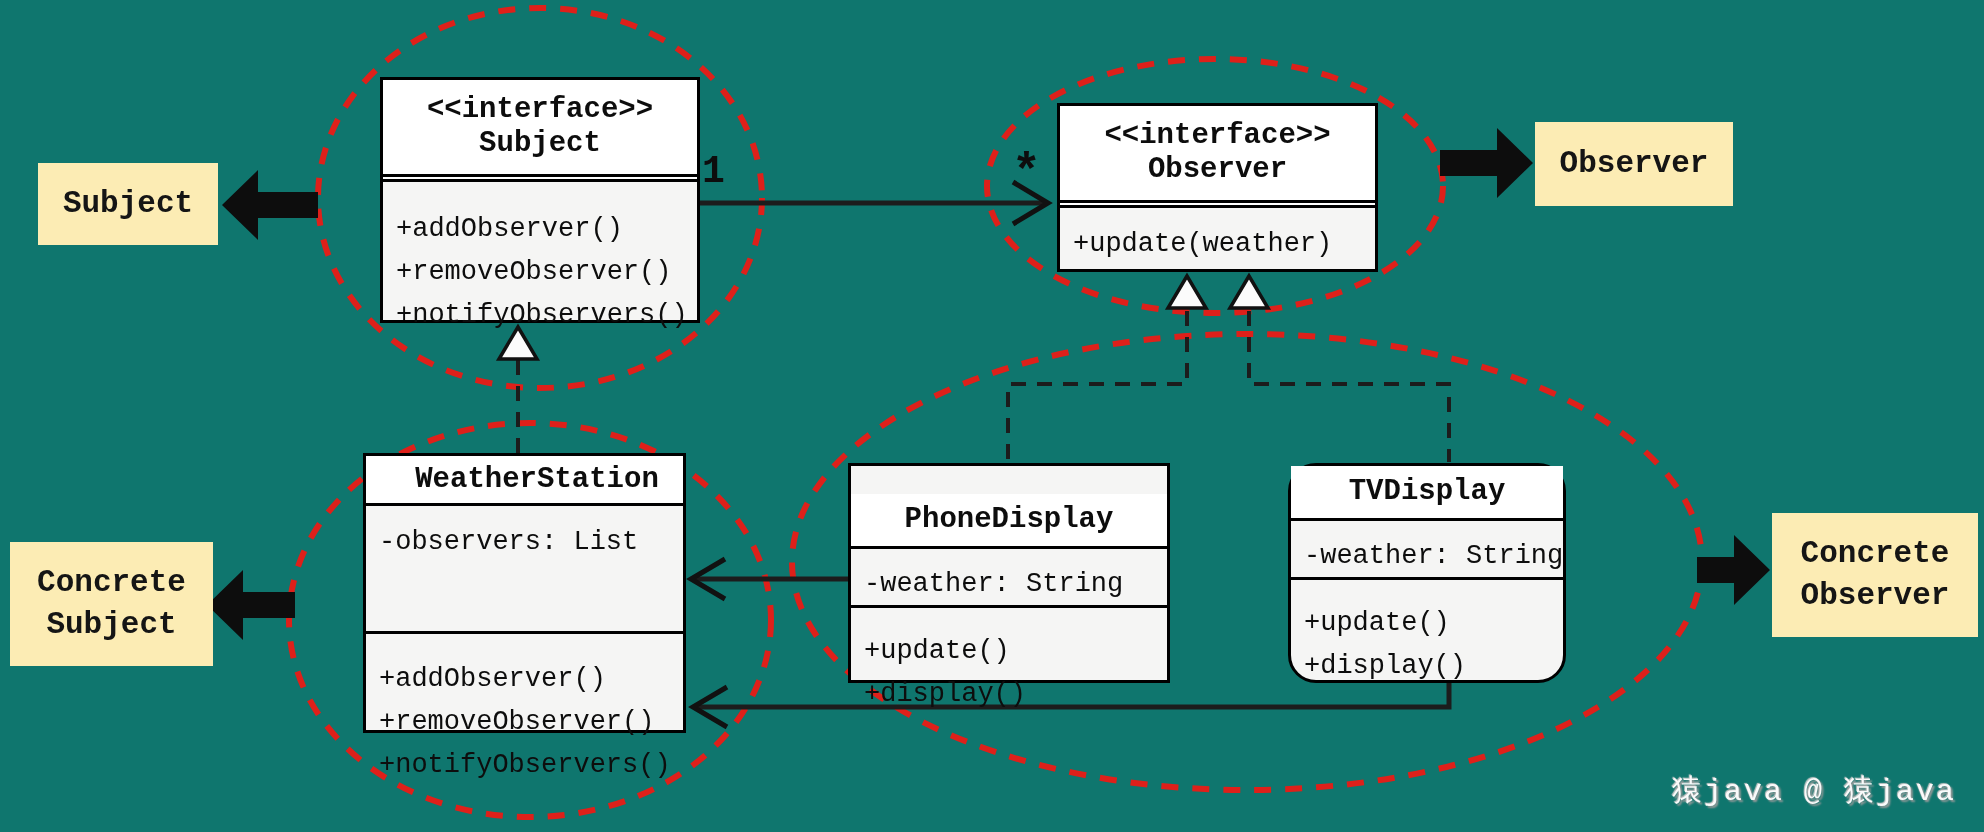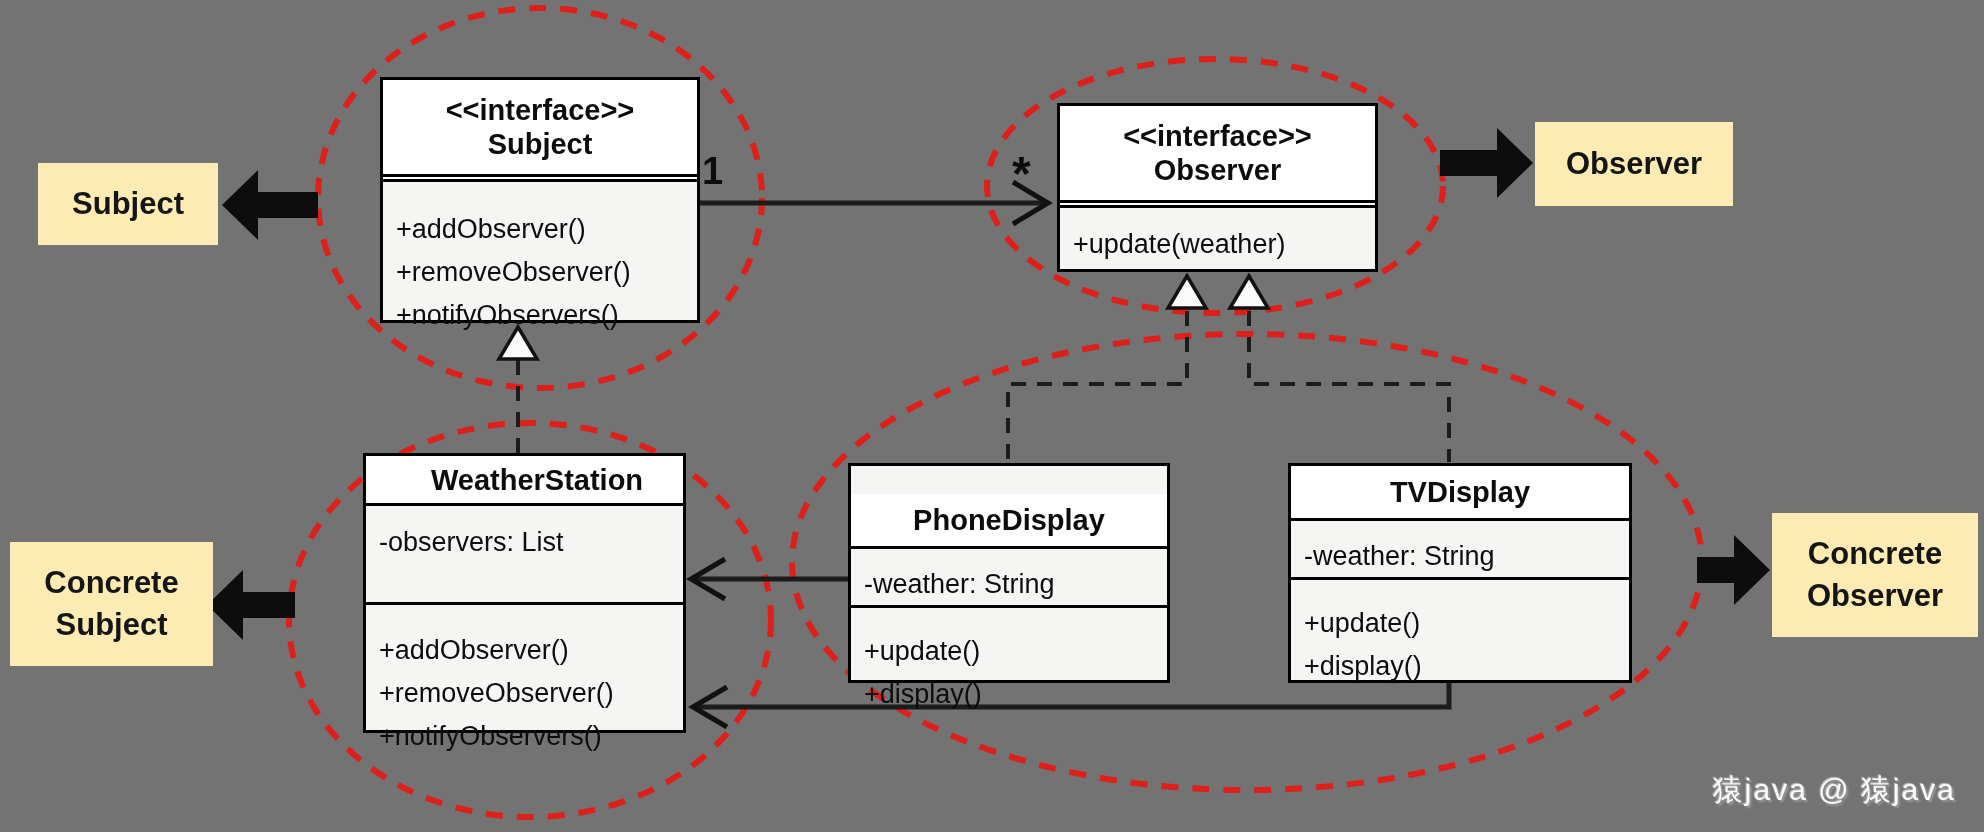--- a/index.html
+++ b/index.html
@@ -1,20 +1,20 @@
 <!DOCTYPE html>
 <html><head>
 <meta charset="utf-8">
 <style>
   html,body{margin:0;padding:0;background:#e6e6e6;}
   *{box-sizing:border-box;}
   .canvas{
     position:relative;width:1984px;height:832px;overflow:hidden;
-    background:#737373;
-    font-family:Liberation Sans, sans-serif;
+    background:#0f766e;
+    font-family:Liberation Mono, monospace;
     color:#0d0d0d;
   }
   .layer{position:absolute;left:0;top:0;width:1984px;height:832px;}
   
   .cls{position:absolute;border:3px solid #000;background:#f5f5f4;z-index:2;}
   .cls .title{
     background:#ffffff;border-bottom:3px solid #000;
     font-weight:bold;text-align:center;font-size:29px;line-height:34px;
     display:flex;flex-direction:column;justify-content:center;
   }
@@ -92,21 +92,21 @@
     <div class="dbl"></div>
     <div class="compart" style="padding-top:11px;">
       <div class="member">+update(weather)</div>
     </div>
   </div>
 
   <div class="cls" style="left:363px;top:453px;width:323px;height:280px;">
     <div class="title" style="height:50px;padding-left:25px;">
       <div>WeatherStation</div>
     </div>
-    <div class="compart" style="height:99px;padding-top:11px;">
+    <div class="compart" style="height:128px;padding-top:11px;">
       <div class="member">-observers: List</div>
     </div>
     <div class="compart" style="padding-top:20px;">
       <div class="member">+addObserver()</div>
       <div class="member">+removeObserver()</div>
       <div class="member">+notifyObservers()</div>
     </div>
   </div>
 
   <div class="cls" style="left:848px;top:463px;width:322px;height:220px;">
@@ -115,21 +115,21 @@
     </div>
     <div class="compart" style="height:59px;padding-top:10px;">
       <div class="member">-weather: String</div>
     </div>
     <div class="compart" style="padding-top:18px;">
       <div class="member">+update()</div>
       <div class="member">+display()</div>
     </div>
   </div>
 
-  <div class="cls" style="left:1288px;top:463px;width:344px;height:220px;">
+  <div class="cls" style="left:1288px;top:463px;width:278px;height:220px;border-radius:28px;">
     <div class="title" style="height:55px;">
       <div>TVDisplay</div>
     </div>
     <div class="compart" style="height:59px;padding-top:10px;">
       <div class="member">-weather: String</div>
     </div>
     <div class="compart" style="padding-top:18px;">
       <div class="member">+update()</div>
       <div class="member">+display()</div>
     </div>

